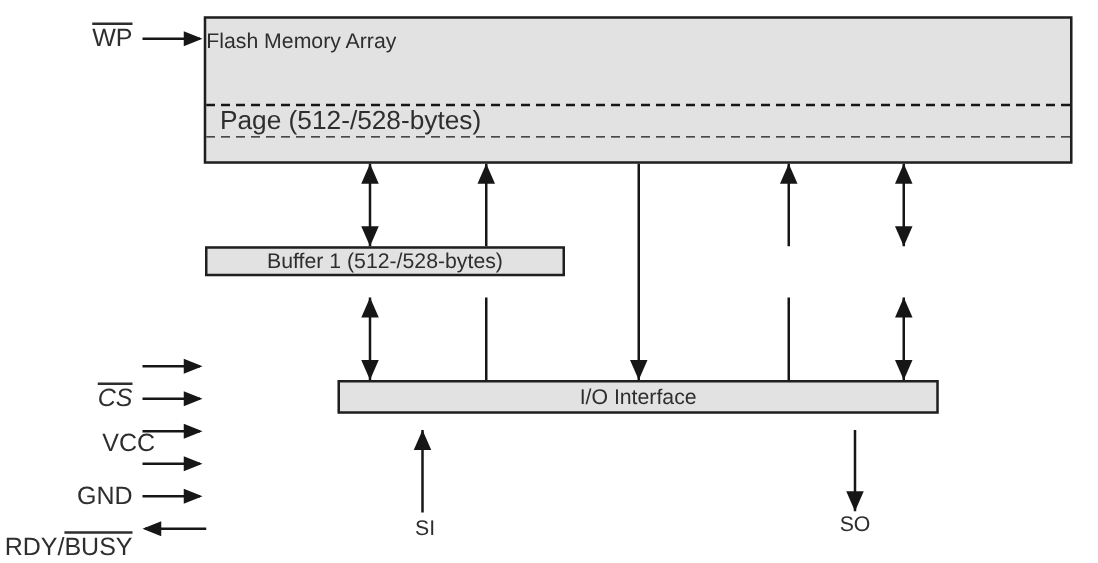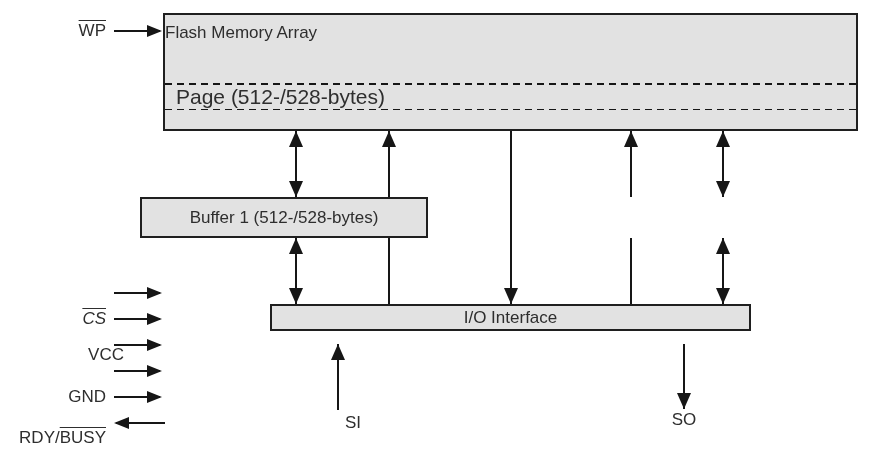--- a/index.html
+++ b/index.html
@@ -14,21 +14,21 @@
     position:relative;width:878px;height:450px;background:var(--background);
     font-family:"Liberation Sans","DejaVu Sans",sans-serif;
     color:var(--text);overflow:hidden;
   }
   .box{
     position:absolute;box-sizing:border-box;
     background:var(--box-fill);border:2px solid var(--box-border);
     font-size:17px;color:var(--text);
   }
   .box.flash{left:163px;top:13px;width:695px;height:118px;}
-  .box.buf1{left:140px;top:197px;width:288px;height:41px;}
+  .box.buf1{left:164px;top:197px;width:288px;height:24px;}
   .box.buf2{left:576px;top:197px;width:290px;height:42px;}
   .box.io{left:270px;top:304px;width:481px;height:27px;}
   .center-label{display:flex;align-items:center;justify-content:center;height:100%;}
   .flash-title{margin-top:7px;line-height:22px;}
   .page-band{position:absolute;left:0;right:0;top:68px;height:27px;}
   .dash{position:absolute;left:0;right:0;height:1.5px;
     background:repeating-linear-gradient(90deg,var(--line) 0 7px,transparent 7px 12px);}
   .dash.top{top:0;}
   .dash.bottom{bottom:0;}
   .page-label{position:absolute;left:11px;top:0;line-height:27px;font-size:21px;}
@@ -44,21 +44,21 @@
 
   
   .harrow{position:absolute;width:48px;height:12px;}
   .harrow .hline{position:absolute;top:5.25px;left:0;right:2px;height:1.5px;background:var(--line);}
   .hhead{position:absolute;top:0;width:0;height:0;
     border-top:6px solid transparent;border-bottom:6px solid transparent;}
   .hhead.right{right:0;border-left:15px solid var(--line);}
   .hhead.left{left:0;border-right:15px solid var(--line);}
 
   .sig-label{position:absolute;left:0;width:106px;text-align:right;
-    font-size:17px;line-height:22px;white-space:nowrap;}
+    font-size:20px;line-height:22px;white-space:nowrap;}
   .over{text-decoration:overline;}
   .pin-label{position:absolute;width:40px;text-align:center;font-size:17px;line-height:22px;}
 </style>
 </head>
 <body>
 
 <div class="stage">
 
   <div class="box flash">
     <div class="flash-title">Flash Memory Array</div>
@@ -113,21 +113,21 @@
   <div class="vconn" style="left:716px;top:238px;height:66px;">
     <div class="vline"></div>
       <div class="vhead up"></div>
       <div class="vhead down"></div>
   </div>
 
   <div class="vconn" style="left:331px;top:344px;height:66px;">
     <div class="vline"></div>
       <div class="vhead up"></div>
   </div>
-  <div class="pin-label" style="left:333px;top:412px;">SI</div>
+  <div class="pin-label" style="left:320px;top:412px;">SI</div>
 
   <div class="vconn" style="left:677px;top:344px;height:65px;">
     <div class="vline"></div>
       <div class="vhead down"></div>
   </div>
   <div class="pin-label" style="left:664px;top:409px;">SO</div>
 
   <div class="sig-label" style="top:20px;"><span></span><span class="over">WP</span></div>
   <div class="harrow" style="left:114px;top:25px;">
       <div class="hline"></div>

